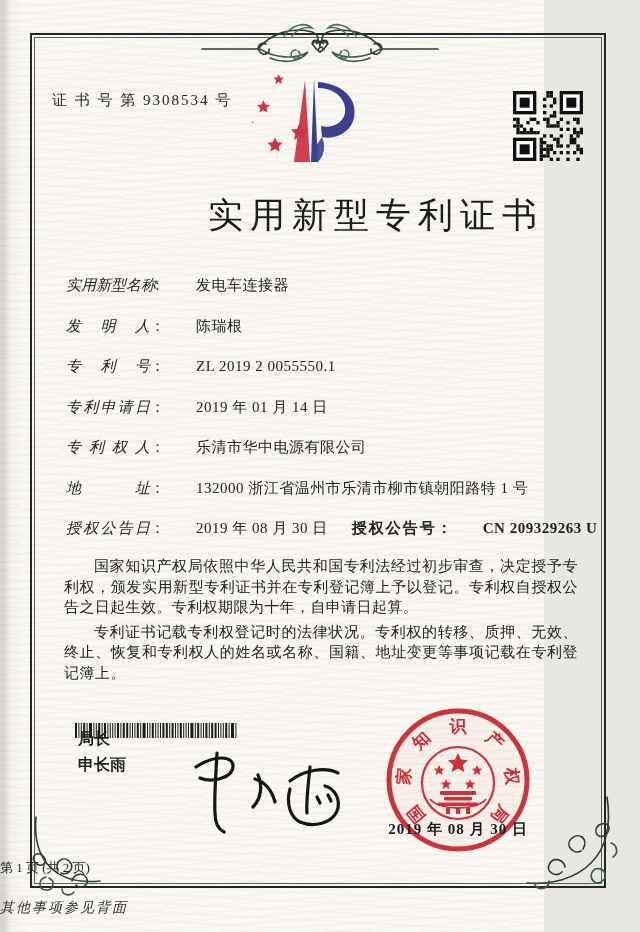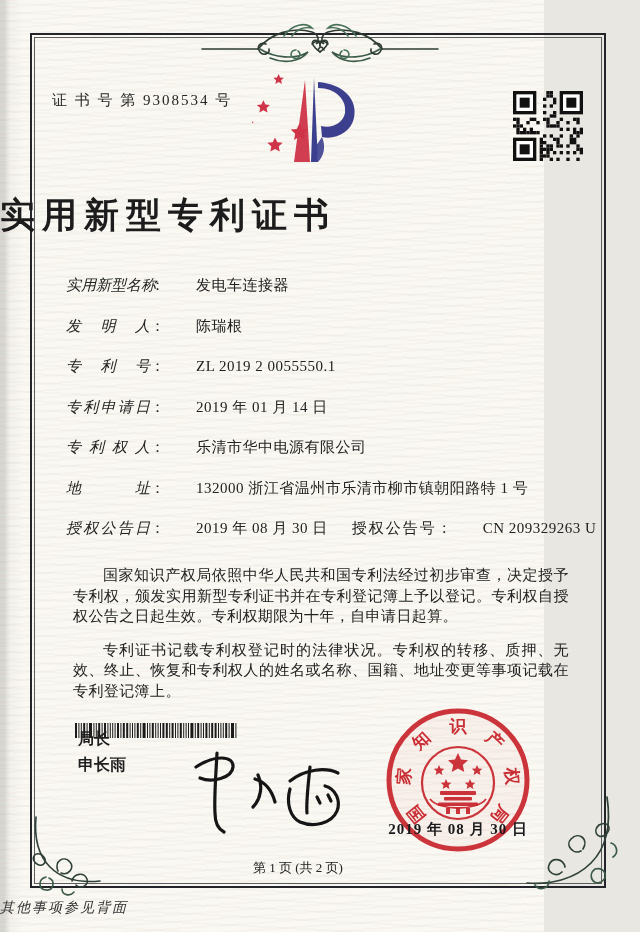--- a/index.html
+++ b/index.html
@@ -20,44 +20,44 @@
   .frame{
     position:absolute;left:30px;top:33px;width:572px;height:851px;
     border:2px solid #23252a;
   }
   .frame-inner{
     position:absolute;inset:2px;border:1px solid #5a5c60;
   }
   .abs{position:absolute;}
   .cert-no{left:52px;top:91px;font-size:15px;letter-spacing:2px;color:#252525;}
   .title{
-    left:0;top:192px;width:100%;text-align:left;
-    font-size:35px;font-weight:bold;letter-spacing:7px;color:#1c1c1c;
+    left:0;top:192px;width:100%;text-align:right;
+    font-size:35px;font-weight:normal;letter-spacing:7px;color:#1c1c1c;
   }
   .fields{left:66px;top:276px;width:520px;}
   .frow{height:40.5px;font-size:15px;color:#222;white-space:nowrap;}
   .flabel{
     display:inline-block;width:84px;vertical-align:bottom;
     text-align:justify;text-align-last:justify;font-style:italic;
   }
   .fcolon{display:inline-block;width:14px;}
   .fvalue{letter-spacing:0.5px;margin-left:32px;}
-  .fpair2{margin-left:24px;}
+  .fpair2{margin-left:24px;font-weight:bold;}
   .fpair2 .flabel2{letter-spacing:2px;}
   .paras{left:60px;top:552px;width:522px;font-size:15px;line-height:20.5px;
     color:#222;text-align:justify;}
-  .paras p{margin:13px;text-indent:2em;letter-spacing:0.4px;}
+  .paras p{margin:4px;text-indent:2em;letter-spacing:0.4px;}
   .barcode{left:75px;top:723px;}
   .director{left:78px;top:726px;font-size:16px;font-weight:bold;color:#1f1f1f;
     font-family:"Liberation Sans","DejaVu Sans",sans-serif;line-height:26px;}
   .signature{left:170px;top:745px;}
   .seal{left:383px;top:703px;}
   .seal-date{left:383px;top:820px;width:150px;text-align:center;
     font-size:15px;font-weight:bold;color:#19191c;letter-spacing:1px;}
-  .page-num{left:0;top:859px;width:596px;text-align:center;font-size:13px;color:#222;}
+  .page-num{left:0;top:859px;width:596px;font-size:13px;color:#222;}
   .back-note{left:0;top:899px;width:584px;text-align:left;
     font-size:14px;font-style:italic;color:#333;letter-spacing:2px;}
   .qr{left:513px;top:91px;}
   .logo{left:252px;top:74px;}
   .ornament-top{left:200px;top:6px;}
   .flourish-bl{left:28px;top:815px;}
   .flourish-br{left:525px;top:795px;}
   svg{display:block;}
 </style>
 </head>

